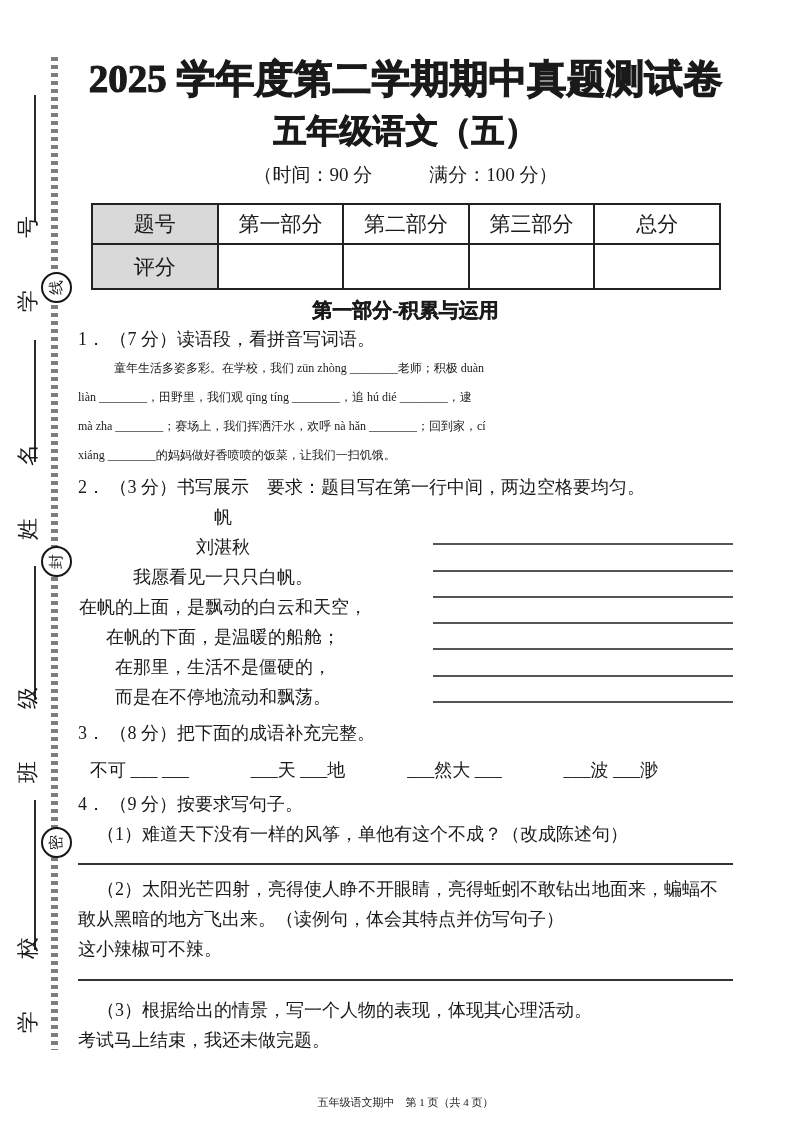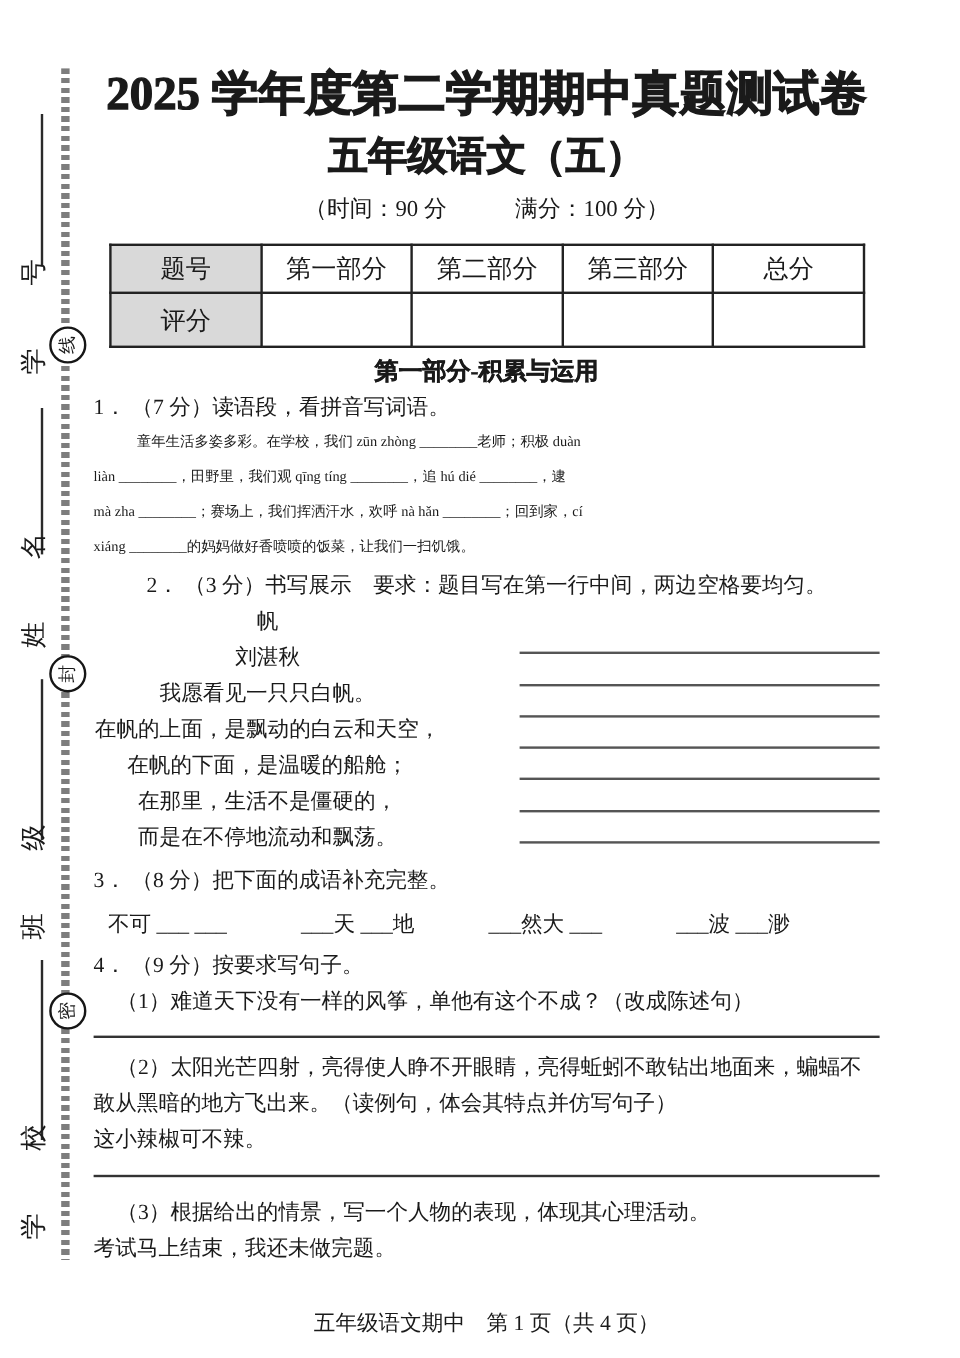--- a/index.html
+++ b/index.html
@@ -30,40 +30,40 @@
   table.score td{border:2px solid #222;height:38px;text-align:center;font-size:21px;
     vertical-align:middle;padding:0;}
   table.score tr.score-row td{height:43px;}
   td.shade{background:#d9d9d9;}
   .section-title{text-align:center;font-weight:bold;font-size:20px;line-height:24px;margin-top:8px;
     -webkit-text-stroke:0.4px currentColor;}
   .q-stem{font-size:18px;line-height:29px;}
   .q1-stem{margin-top:3px;}
   .qline{font-size:12px;line-height:29px;white-space:nowrap;}
   .indent2{padding-left:36px;}
-  .q2-stem{margin-top:3px;text-align:center;}
+  .q2-stem{margin-top:3px;}
   .poem-wrap{display:flex;}
   .poem-col{width:290px;text-align:center;font-size:18px;line-height:30px;}
   .lines-col{width:300px;margin-left:65px;margin-top:17px;}
   .write-line{height:24.3px;border-bottom:2px solid #555;}
   .q3-stem{margin-top:7px;}
   .idiom-row{display:flex;justify-content:space-between;width:568px;margin-left:12px;
     font-size:18px;line-height:27px;}
   .idiom-row.first{margin-top:9px;}
   .idiom-row.second{margin-top:7px;}
   .q4-stem{margin-top:6px;}
   .q4-sub{font-size:18px;line-height:30px;text-indent:19px;}
   .q4-plain{font-size:18px;line-height:30px;}
   .answer-line{border-bottom:2px solid #333;height:0;width:655px;}
   .al-1{margin-top:14px;}
   .al-2{margin-top:15px;}
   .mt9{margin-top:9px;}
   .mt8{margin-top:14px;}
   .footer{position:absolute;left:78px;top:1092px;width:655px;text-align:center;
-    font-size:18px;line-height:20px;}
+    font-size:11px;line-height:20px;}
   .num{display:inline;}
 </style>
 </head>
 <body>
 
 <div class="seal-line"></div>
 
 <div class="side-blank" style="top:95px;height:127px;"></div>
 <div class="side-label" style="top:222px;">
   <span>学　号</span>

